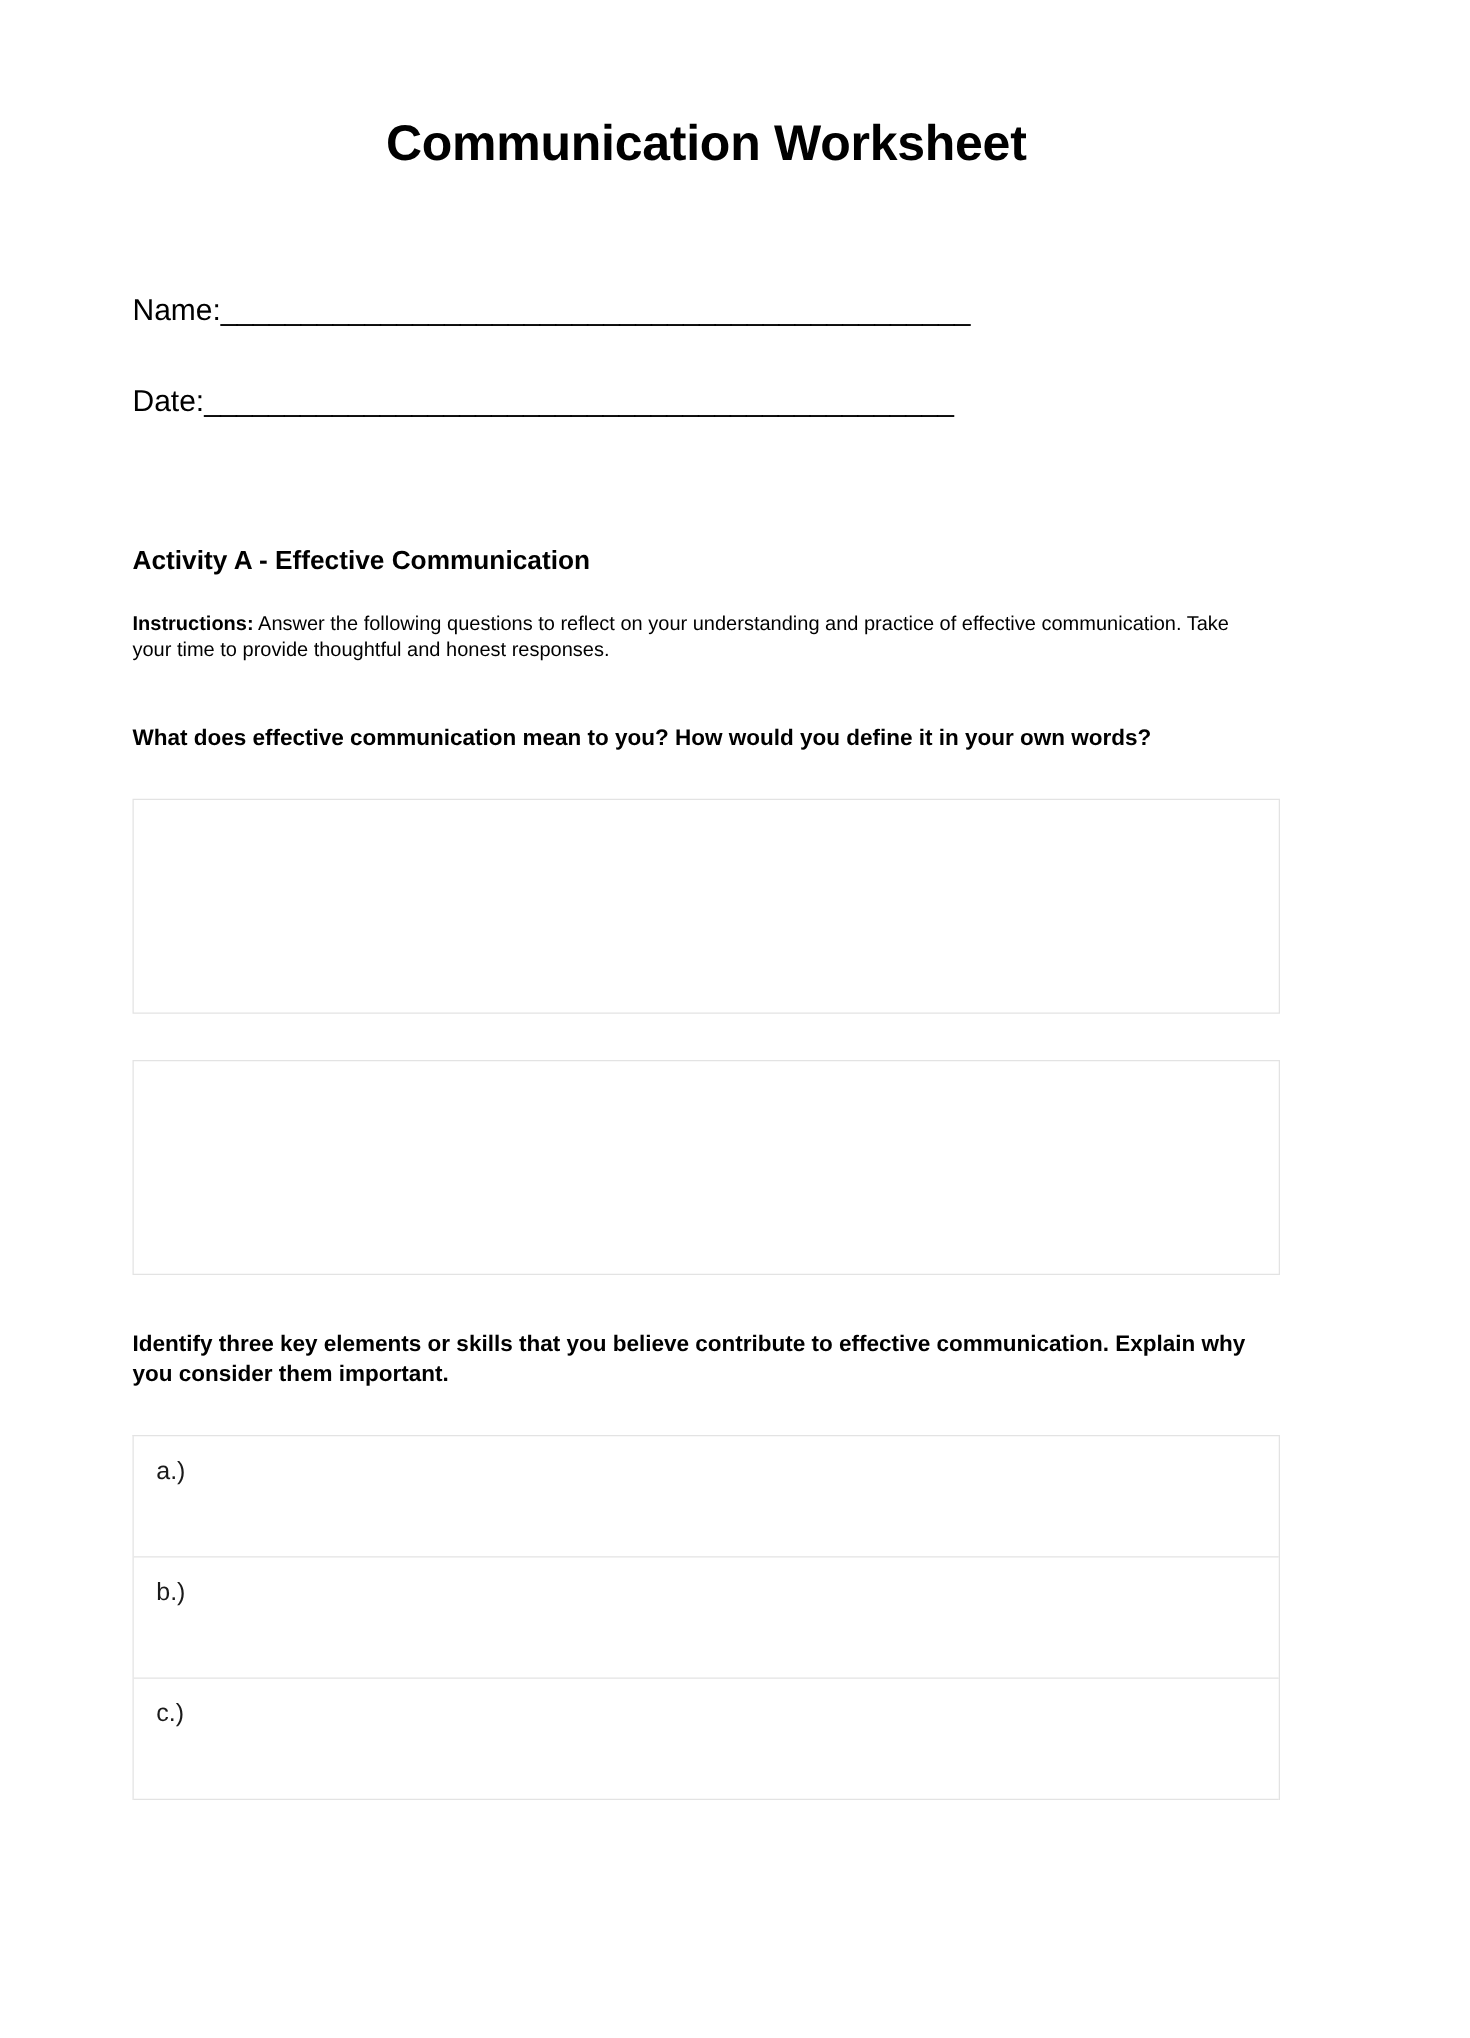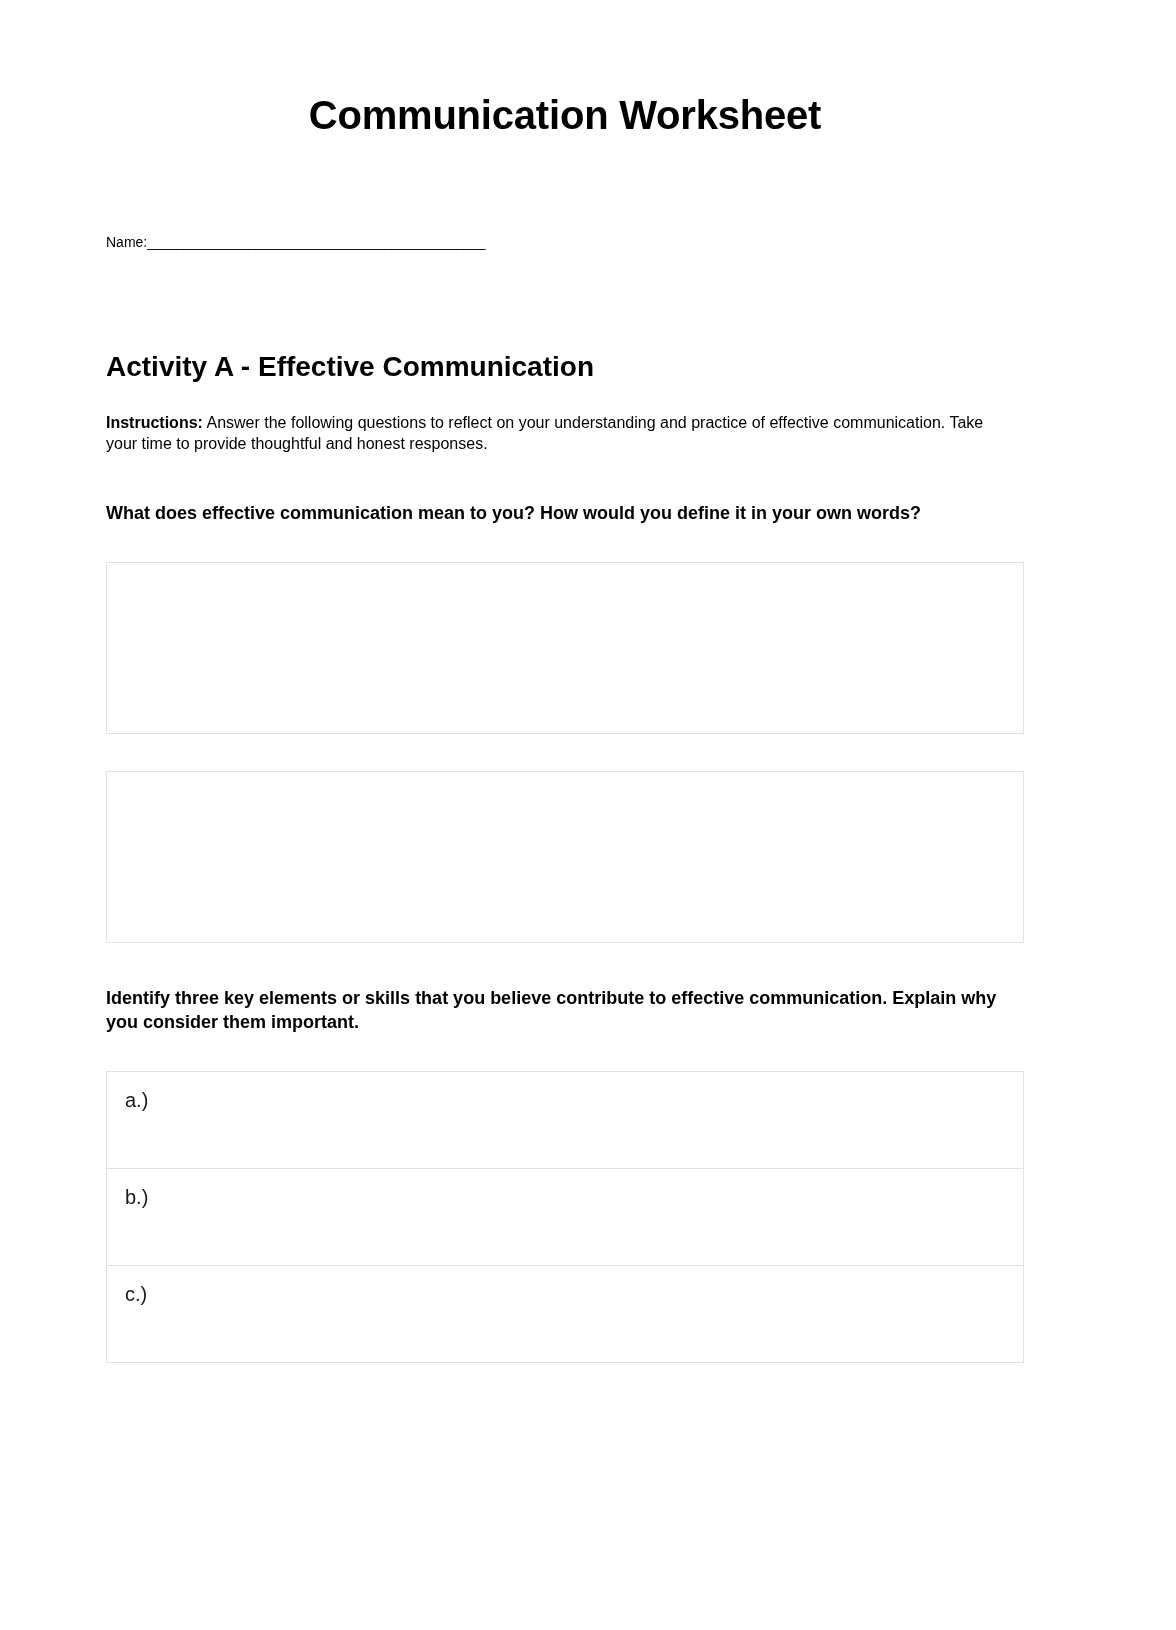--- a/index.html
+++ b/index.html
@@ -36,37 +36,37 @@
     font-weight: bold;
     letter-spacing: -0.2px;
     margin: 0;
     padding-top: 92px;
     line-height: 1.15;
     color: #000;
   }
 
   
   .field-row {
-    font-size: 14px;
+    font-size: 24px;
     line-height: 1.3;
     color: #000;
     white-space: nowrap;
     overflow: hidden;
   }
   .field-row.name { margin-top: 95px; }
   .field-row.date { margin-top: 42px; }
   .field-label { font-weight: normal; }
   .field-rule {
     font-weight: normal;
     letter-spacing: -0.6px;
   }
 
   
   .section-heading {
-    font-size: 28px;
+    font-size: 21px;
     font-weight: bold;
     margin: 0;
     padding-top: 98px;
     line-height: 1.3;
   }
 
   
   .instructions {
     font-size: 16px;
     line-height: 1.33;
@@ -128,20 +128,23 @@
 
 <div class="page">
   <div class="sheet">
 
     <h1 class="doc-title">Communication Worksheet</h1>
 
     <div class="field-row name">
       <span class="field-label">Name:</span><span class="field-rule">_______________________________________________</span>
     </div>
 
+    <div class="field-row date">
+      <span class="field-label">Date:</span><span class="field-rule">_______________________________________________</span>
+    </div>
 
     <h2 class="section-heading">Activity A - Effective Communication</h2>
 
     <p class="instructions">
       <b>Instructions:</b><span> Answer the following questions to reflect on your understanding and practice of effective communication. Take your time to provide thoughtful and honest responses.</span>
     </p>
 
     <p class="question q1">What does effective communication mean to you? How would you define it in your own words?</p>
 
     <div class="answer-box tall"></div>

